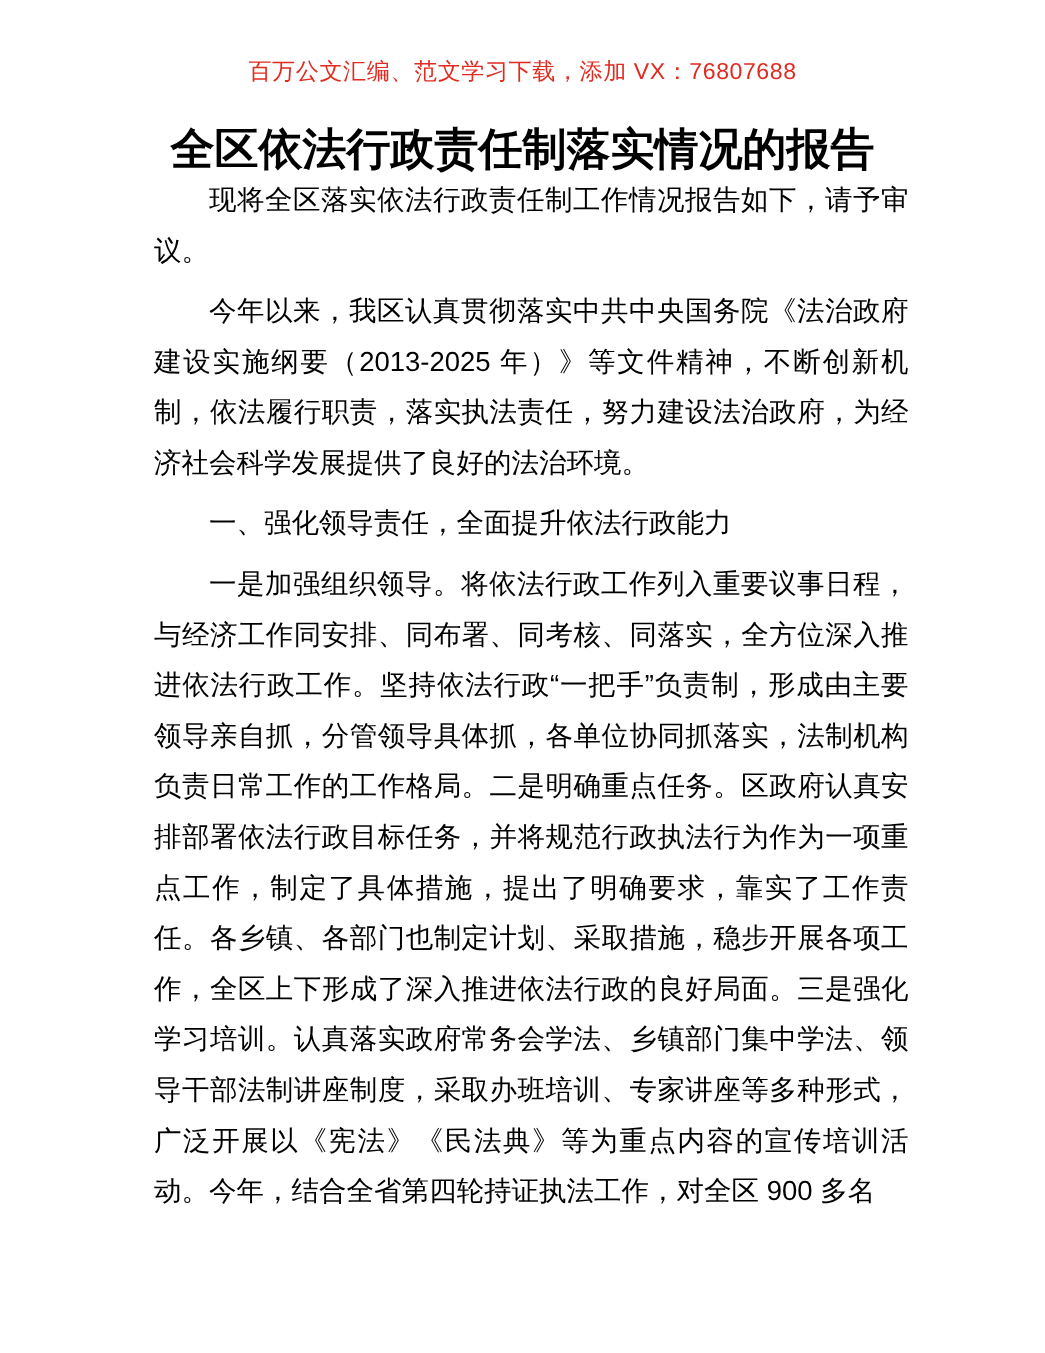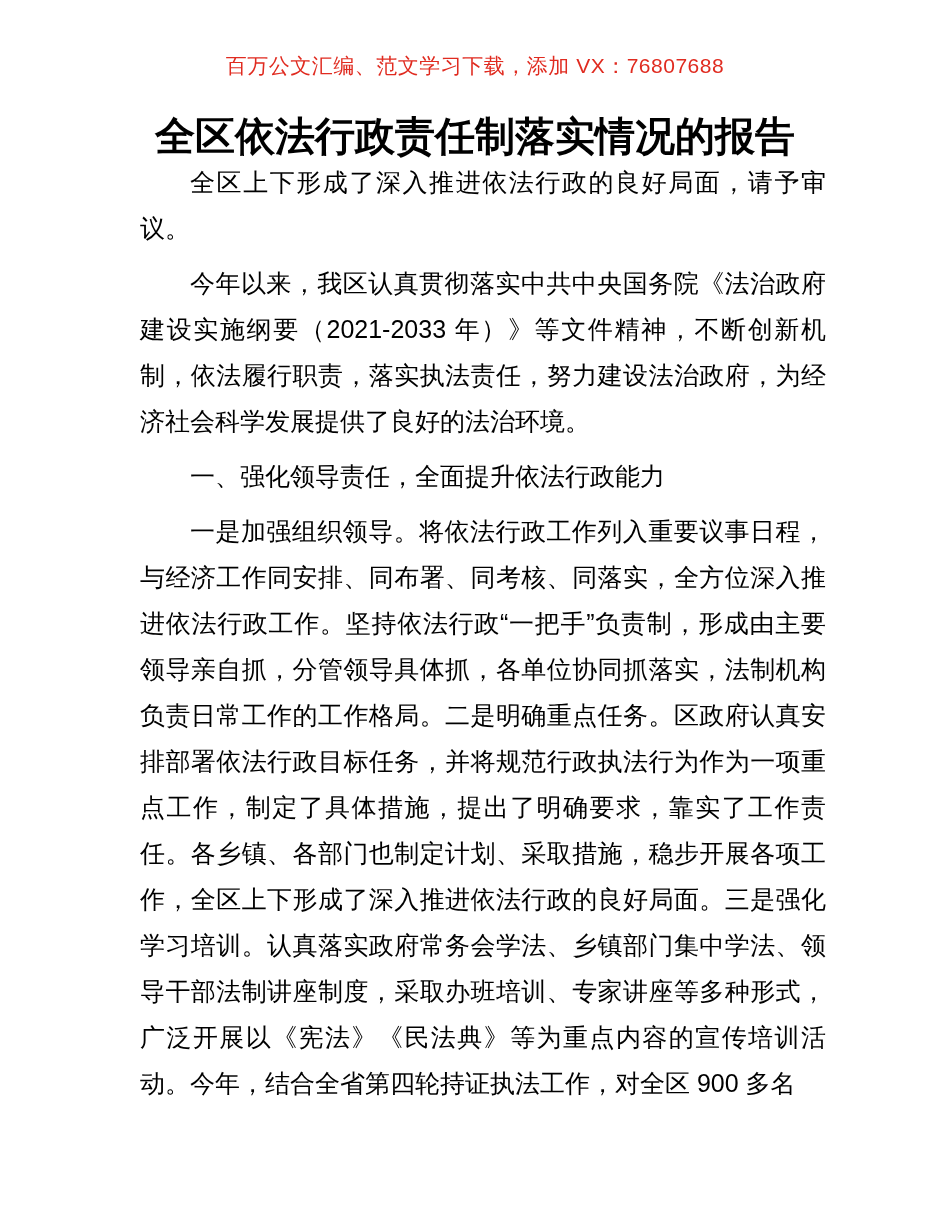--- a/index.html
+++ b/index.html
@@ -61,23 +61,23 @@
 
 <div class="page">
 
   <div class="watermark">百万公文汇编、范文学习下载，添加 VX：76807688</div>
 
   <h1 class="doc-title">全区依法行政责任制落实情况的报告</h1>
 
   <div class="doc-body">
 
 
-    <p>全区上下形成了深入推进依法行政的良好局面，请予审议。</p>
+    <p>现将全区落实依法行政责任制工作情况报告如下，请予审议。</p>
 
-    <p>今年以来，我区认真贯彻落实中共中央国务院《法治政府建设实施纲要（2021-2033 年）》等文件精神，不断创新机制，依法履行职责，落实执法责任，努力建设法治政府，为经济社会科学发展提供了良好的法治环境。</p>
+    <p>今年以来，我区认真贯彻落实中共中央国务院《法治政府建设实施纲要（2013-2025 年）》等文件精神，不断创新机制，依法履行职责，落实执法责任，努力建设法治政府，为经济社会科学发展提供了良好的法治环境。</p>
 
     <p class="section-heading">一、强化领导责任，全面提升依法行政能力</p>
 
     <p>一是加强组织领导。将依法行政工作列入重要议事日程，与经济工作同安排、同布署、同考核、同落实，全方位深入推进依法行政工作。坚持依法行政“一把手”负责制，形成由主要领导亲自抓，分管领导具体抓，各单位协同抓落实，法制机构负责日常工作的工作格局。二是明确重点任务。区政府认真安排部署依法行政目标任务，并将规范行政执法行为作为一项重点工作，制定了具体措施，提出了明确要求，靠实了工作责任。各乡镇、各部门也制定计划、采取措施，稳步开展各项工作，全区上下形成了深入推进依法行政的良好局面。三是强化学习培训。认真落实政府常务会学法、乡镇部门集中学法、领导干部法制讲座制度，采取办班培训、专家讲座等多种形式，广泛开展以《宪法》《民法典》等为重点内容的宣传培训活动。今年，结合全省第四轮持证执法工作，对全区 900 多名</p>
 
   </div>
 
 </div>
 
 </body></html>

